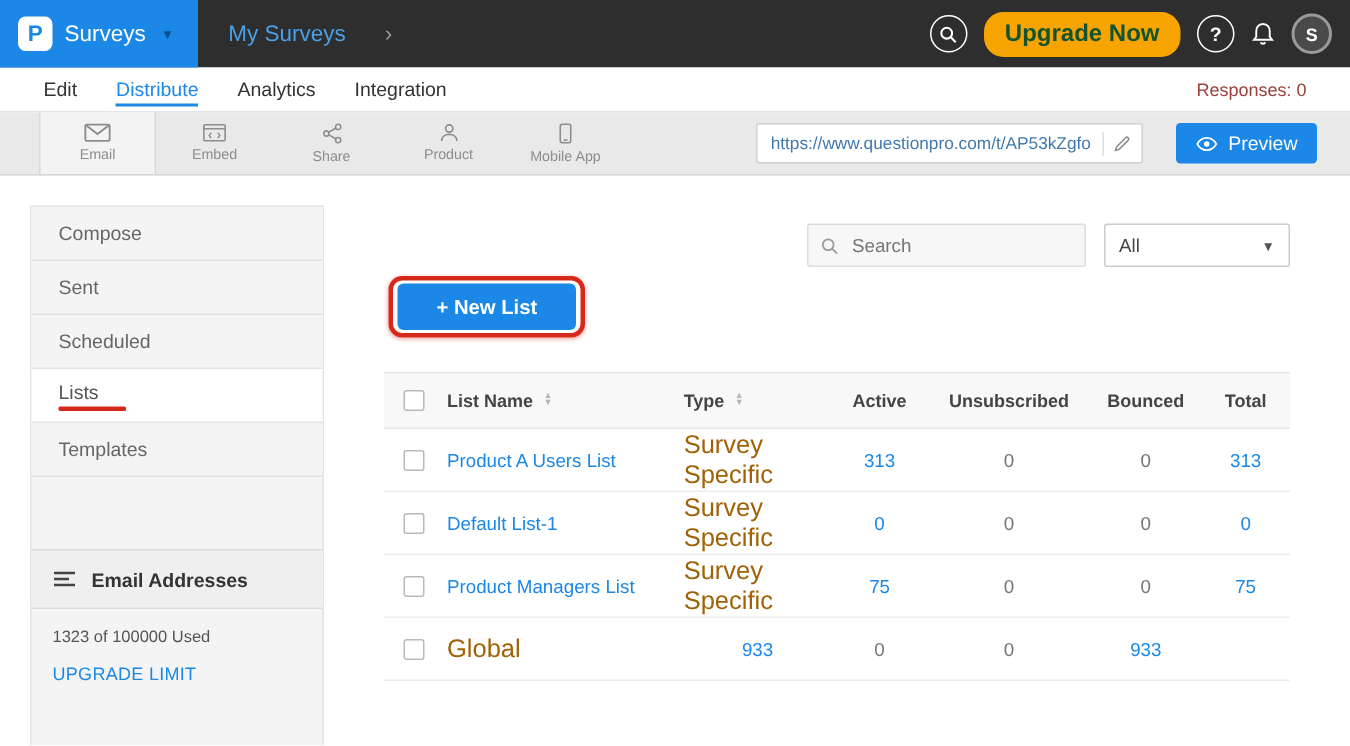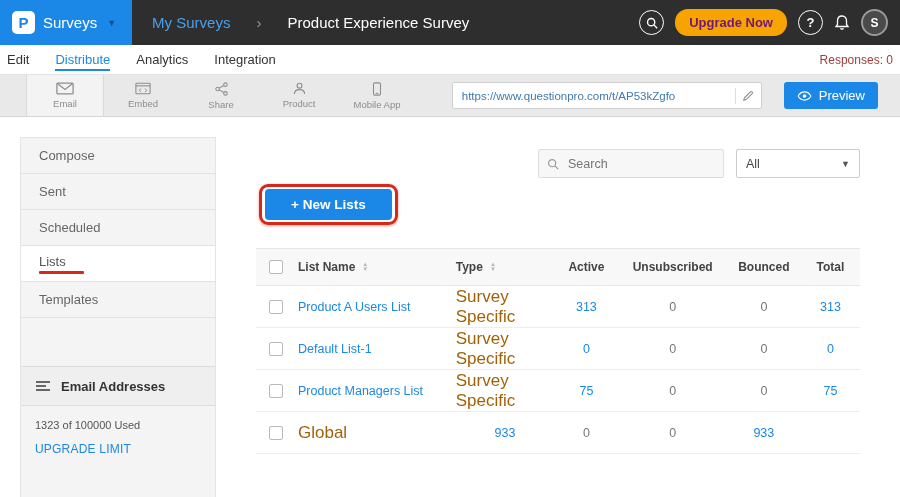--- a/index.html
+++ b/index.html
@@ -12,39 +12,39 @@
   .logo-block { background:#1b87e6; height:45px; display:flex; align-items:center; gap:8px; padding:0 16px 0 12px; cursor:pointer; }
   .logo-mark { width:23px; height:23px; background:#fff; border-radius:5px; color:#1b87e6; font-weight:bold; font-size:15px; display:flex; align-items:center; justify-content:center; }
   .logo-text { font-size:15px; color:#fff; }
   .logo-caret { color:#0b4f94; font-size:9px; margin-left:2px; }
   .breadcrumb { display:flex; align-items:center; gap:26px; margin-left:20px; font-size:15px; }
   .bc-parent { color:#4aa0e8; cursor:pointer; }
   .bc-sep { color:#9a9a9a; font-size:15px; }
   .bc-current { color:#fff; }
   .topbar-right { margin-left:auto; display:flex; align-items:center; gap:11px; padding-right:12px; }
   .circle-btn { width:25px; height:25px; border:1.6px solid #fff; border-radius:50%; display:flex; align-items:center; justify-content:center; color:#fff; font-size:13px; font-weight:bold; cursor:pointer; flex:none; }
-  .upgrade-btn { background:#f7a400; color:#701a75; font-weight:bold; font-size:13px; border:none; border-radius:13px; padding:6px 14px; cursor:pointer; font-family:inherit; }
+  .upgrade-btn { background:#f7a400; color:#14532d; font-weight:bold; font-size:16px; border:none; border-radius:13px; padding:6px 14px; cursor:pointer; font-family:inherit; }
   .bell-btn { color:#fff; display:flex; cursor:pointer; }
   .avatar { width:27px; height:27px; border-radius:50%; background:#4a4a4a; border:2px solid #9a9a9a; color:#fff; font-size:12px; font-weight:bold; display:flex; align-items:center; justify-content:center; cursor:pointer; }
 
   
-  .navbar { height:30px; background:#fff; border-bottom:1px solid #e3e3e3; display:flex; align-items:center; padding:0 7px; }
+  .navbar { height:30px; background:#fff; border-bottom:1px solid #e3e3e3; display:flex; align-items:center; padding:0 29px; }
   .nav-tab { margin-right:26px; font-size:13px; color:#333; cursor:pointer; }
   .nav-tab.active { color:#1b87e6; }
   .nav-tab.active .tab-label { border-bottom:2px solid #1b87e6; padding-bottom:2px; }
   .responses { margin-left:auto; font-size:12px; color:#9c4039; }
 
   
   .toolbar { height:42px; background:#e9e9e9; border-bottom:1px solid #d6d6d6; display:flex; align-items:center; padding:0 8px; }
   .channels { display:flex; height:100%; }
   .channel { width:78px; height:100%; display:flex; flex-direction:column; align-items:center; justify-content:center; gap:3px; color:#8d8d8d; cursor:pointer; }
   .channel.active { background:#f3f3f3; border-left:1px solid #d9d9d9; border-right:1px solid #d9d9d9;margin-left:18px; }
   .ch-label { font-size:9.5px; }
   .toolbar-right { margin-left:auto; display:flex; align-items:center; gap:22px; padding-right:14px; }
-  .url-box { width:310px; height:27px; background:#fff; border:1px solid #cfcfcf; border-radius:2px; display:flex; align-items:center; padding:0 7px; gap:6px; }
+  .url-box { width:258px; height:27px; background:#fff; border:1px solid #cfcfcf; border-radius:2px; display:flex; align-items:center; padding:0 7px; gap:6px; }
   .url-input { border:none; outline:none; flex:1; font-size:11.5px; color:#4179ad; font-family:inherit; background:transparent; min-width:0; }
   .url-divider { width:1px; height:16px; background:#ddd; }
   .url-pencil { color:#8a8a8a; display:flex; cursor:pointer; }
   .preview-btn { background:#1b87e6; color:#fff; border:none; border-radius:3px; font-size:13px; padding:6px 13px; display:flex; align-items:center; gap:7px; cursor:pointer; font-family:inherit; }
 
   
   .content { display:flex; padding:20px 40px 0 20px; gap:40px; height:446px; }
 
   .sidebar { width:196px; background:#f4f4f4; border:1px solid #e4e4e4; display:flex; flex-direction:column; flex:none; }
   .side-item { height:36px; display:flex; flex-direction:column; justify-content:center; padding-left:18px; font-size:13px; color:#666; border-bottom:1px solid #e2e2e2; cursor:pointer; background:#f4f4f4; }
@@ -87,21 +87,20 @@
 
   <header class="topbar">
     <div class="logo-block">
       <div class="logo-mark">P</div>
       <span class="logo-text">Surveys</span>
       <span class="logo-caret">▼</span>
     </div>
     <nav class="breadcrumb">
       <span class="bc-parent">My Surveys</span>
       <span class="bc-sep">›</span>
-      <span class="bc-current">Product Experience Survey</span>
     </nav>
     <div class="topbar-right">
       <div class="circle-btn">
         <svg width="12" height="12" viewBox="0 0 14 14">
             <circle cx="6" cy="6" r="4.2" stroke="currentColor" fill="none" stroke-width="1.6"></circle>
             <line x1="9.2" y1="9.2" x2="13" y2="13" stroke="currentColor" stroke-width="1.6"></line>
           </svg>
       </div>
       <button class="upgrade-btn">Upgrade Now</button>
       <div class="circle-btn">
@@ -229,21 +228,21 @@
           <input class="search-input" type="text" placeholder="Search" style="">
         </div>
         <div class="filter-dd">
           <span>All</span>
           <span class="dd-caret">▼</span>
         </div>
       </div>
 
       <div class="newlist-row">
         <div class="annotation-box">
-          <button class="newlist-btn">+ New Lists</button>
+          <button class="newlist-btn">+ New List</button>
         </div>
       </div>
 
       <div class="table">
         <div class="t-head">
           <div>
               <div class="checkbox"></div>
             </div>
           <div class="th">
             <span>List Name</span>

